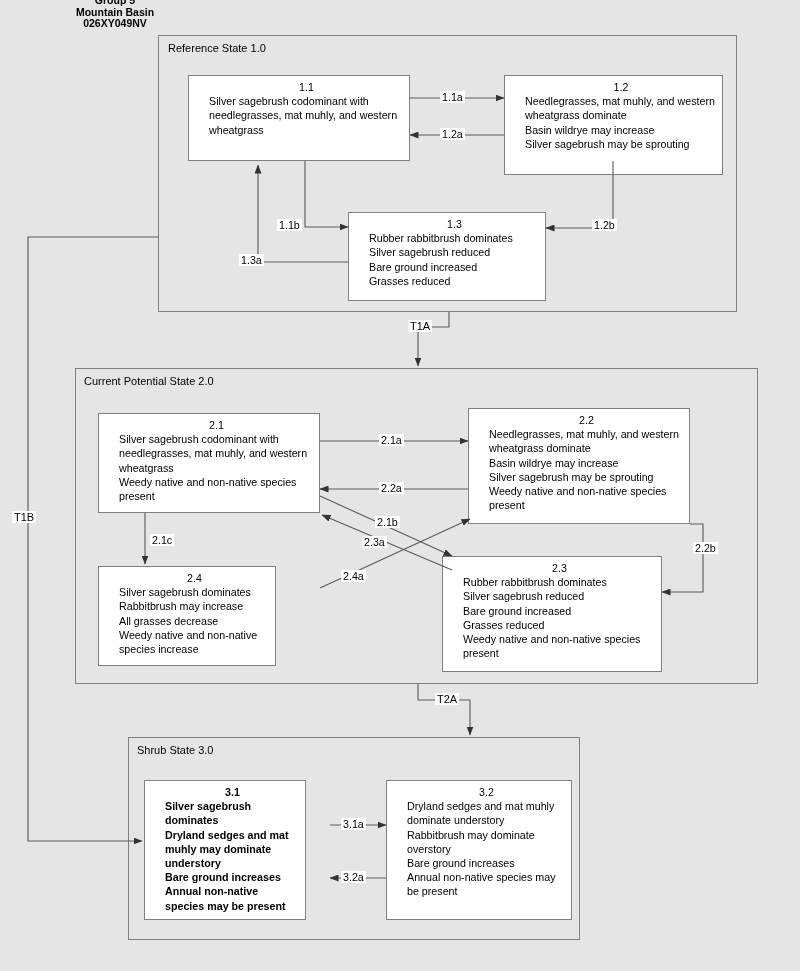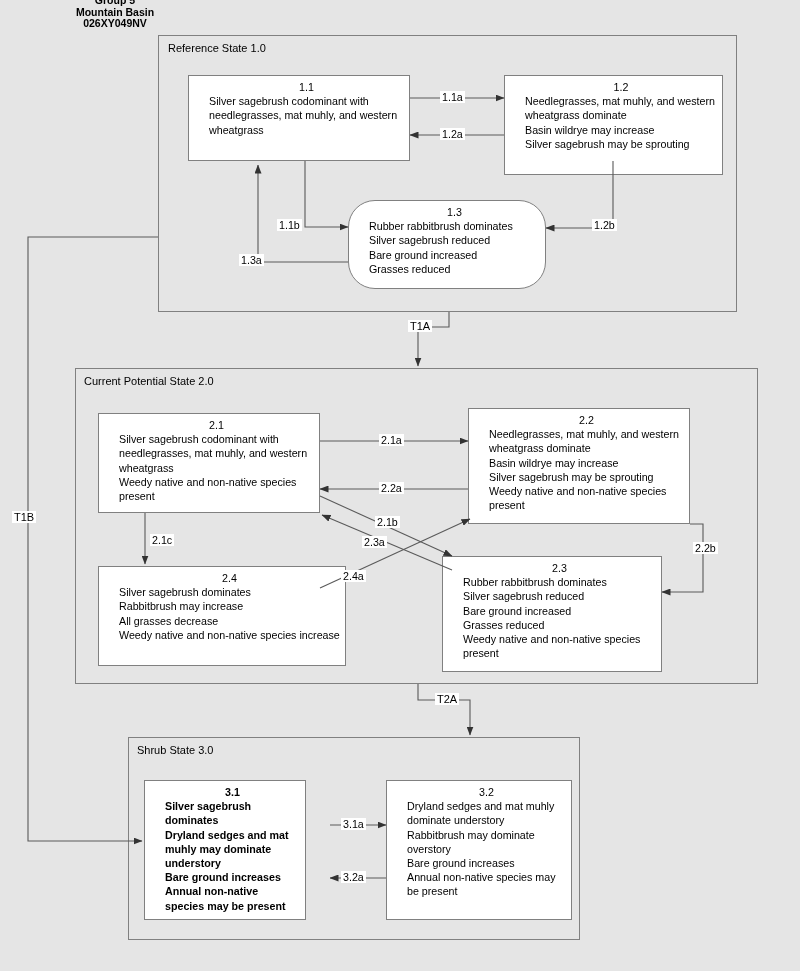--- a/index.html
+++ b/index.html
@@ -102,21 +102,21 @@
   <div class="phase" style="left:188px; top:75px; width:222px; height:86px;">
     <span class="num">1.1</span>
     <span class="lines">Silver sagebrush codominant with needlegrasses, mat muhly, and western wheatgrass</span>
   </div>
 
   <div class="phase" style="left:504px; top:75px; width:219px; height:100px;">
     <span class="num">1.2</span>
     <span class="lines">Needlegrasses, mat muhly, and western wheatgrass dominate<br>Basin wildrye may increase<br>Silver sagebrush may be sprouting</span>
   </div>
 
-  <div class="phase" style="left:348px; top:200px; width:198px; height:89px;border-radius:27px;">
+  <div class="phase" style="left:348px; top:212px; width:198px; height:89px;">
     <span class="num">1.3</span>
     <span class="lines">Rubber rabbitbrush dominates<br>Silver sagebrush reduced<br>Bare ground increased<br>Grasses reduced</span>
   </div>
 
   <div class="state-box" style="left:75px; top:368px; width:683px; height:316px;"></div>
   <div class="state-label" style="left:84px; top:375px;">Current Potential State 2.0</div>
 
   <div class="phase" style="left:98px; top:413px; width:222px; height:100px;">
     <span class="num">2.1</span>
     <span class="lines">Silver sagebrush codominant with needlegrasses, mat muhly, and western wheatgrass<br>Weedy native and non-native species present</span>
@@ -125,21 +125,21 @@
   <div class="phase" style="left:468px; top:408px; width:222px; height:116px;">
     <span class="num">2.2</span>
     <span class="lines">Needlegrasses, mat muhly, and western wheatgrass dominate<br>Basin wildrye may increase<br>Silver sagebrush may be sprouting<br>Weedy native and non-native species present</span>
   </div>
 
   <div class="phase" style="left:442px; top:556px; width:220px; height:116px;">
     <span class="num">2.3</span>
     <span class="lines">Rubber rabbitbrush dominates<br>Silver sagebrush reduced<br>Bare ground increased<br>Grasses reduced<br>Weedy native and non-native species present</span>
   </div>
 
-  <div class="phase" style="left:98px; top:566px; width:248px; height:100px;">
+  <div class="phase" style="left:98px; top:566px; width:178px; height:100px;">
     <span class="num">2.4</span>
     <span class="lines">Silver sagebrush dominates<br>Rabbitbrush may increase<br>All grasses decrease<br>Weedy native and non-native species increase</span>
   </div>
 
   <div class="state-box" style="left:128px; top:737px; width:452px; height:203px;"></div>
   <div class="state-label" style="left:137px; top:744px;">Shrub State 3.0</div>
 
   <div class="phase" style="left:144px; top:780px; width:162px; height:140px;font-weight:bold;">
     <span class="num">3.1</span>
     <span class="lines">Silver sagebrush dominates<br>Dryland sedges and mat muhly may dominate understory<br>Bare ground increases<br>Annual non-native species may be present</span>

